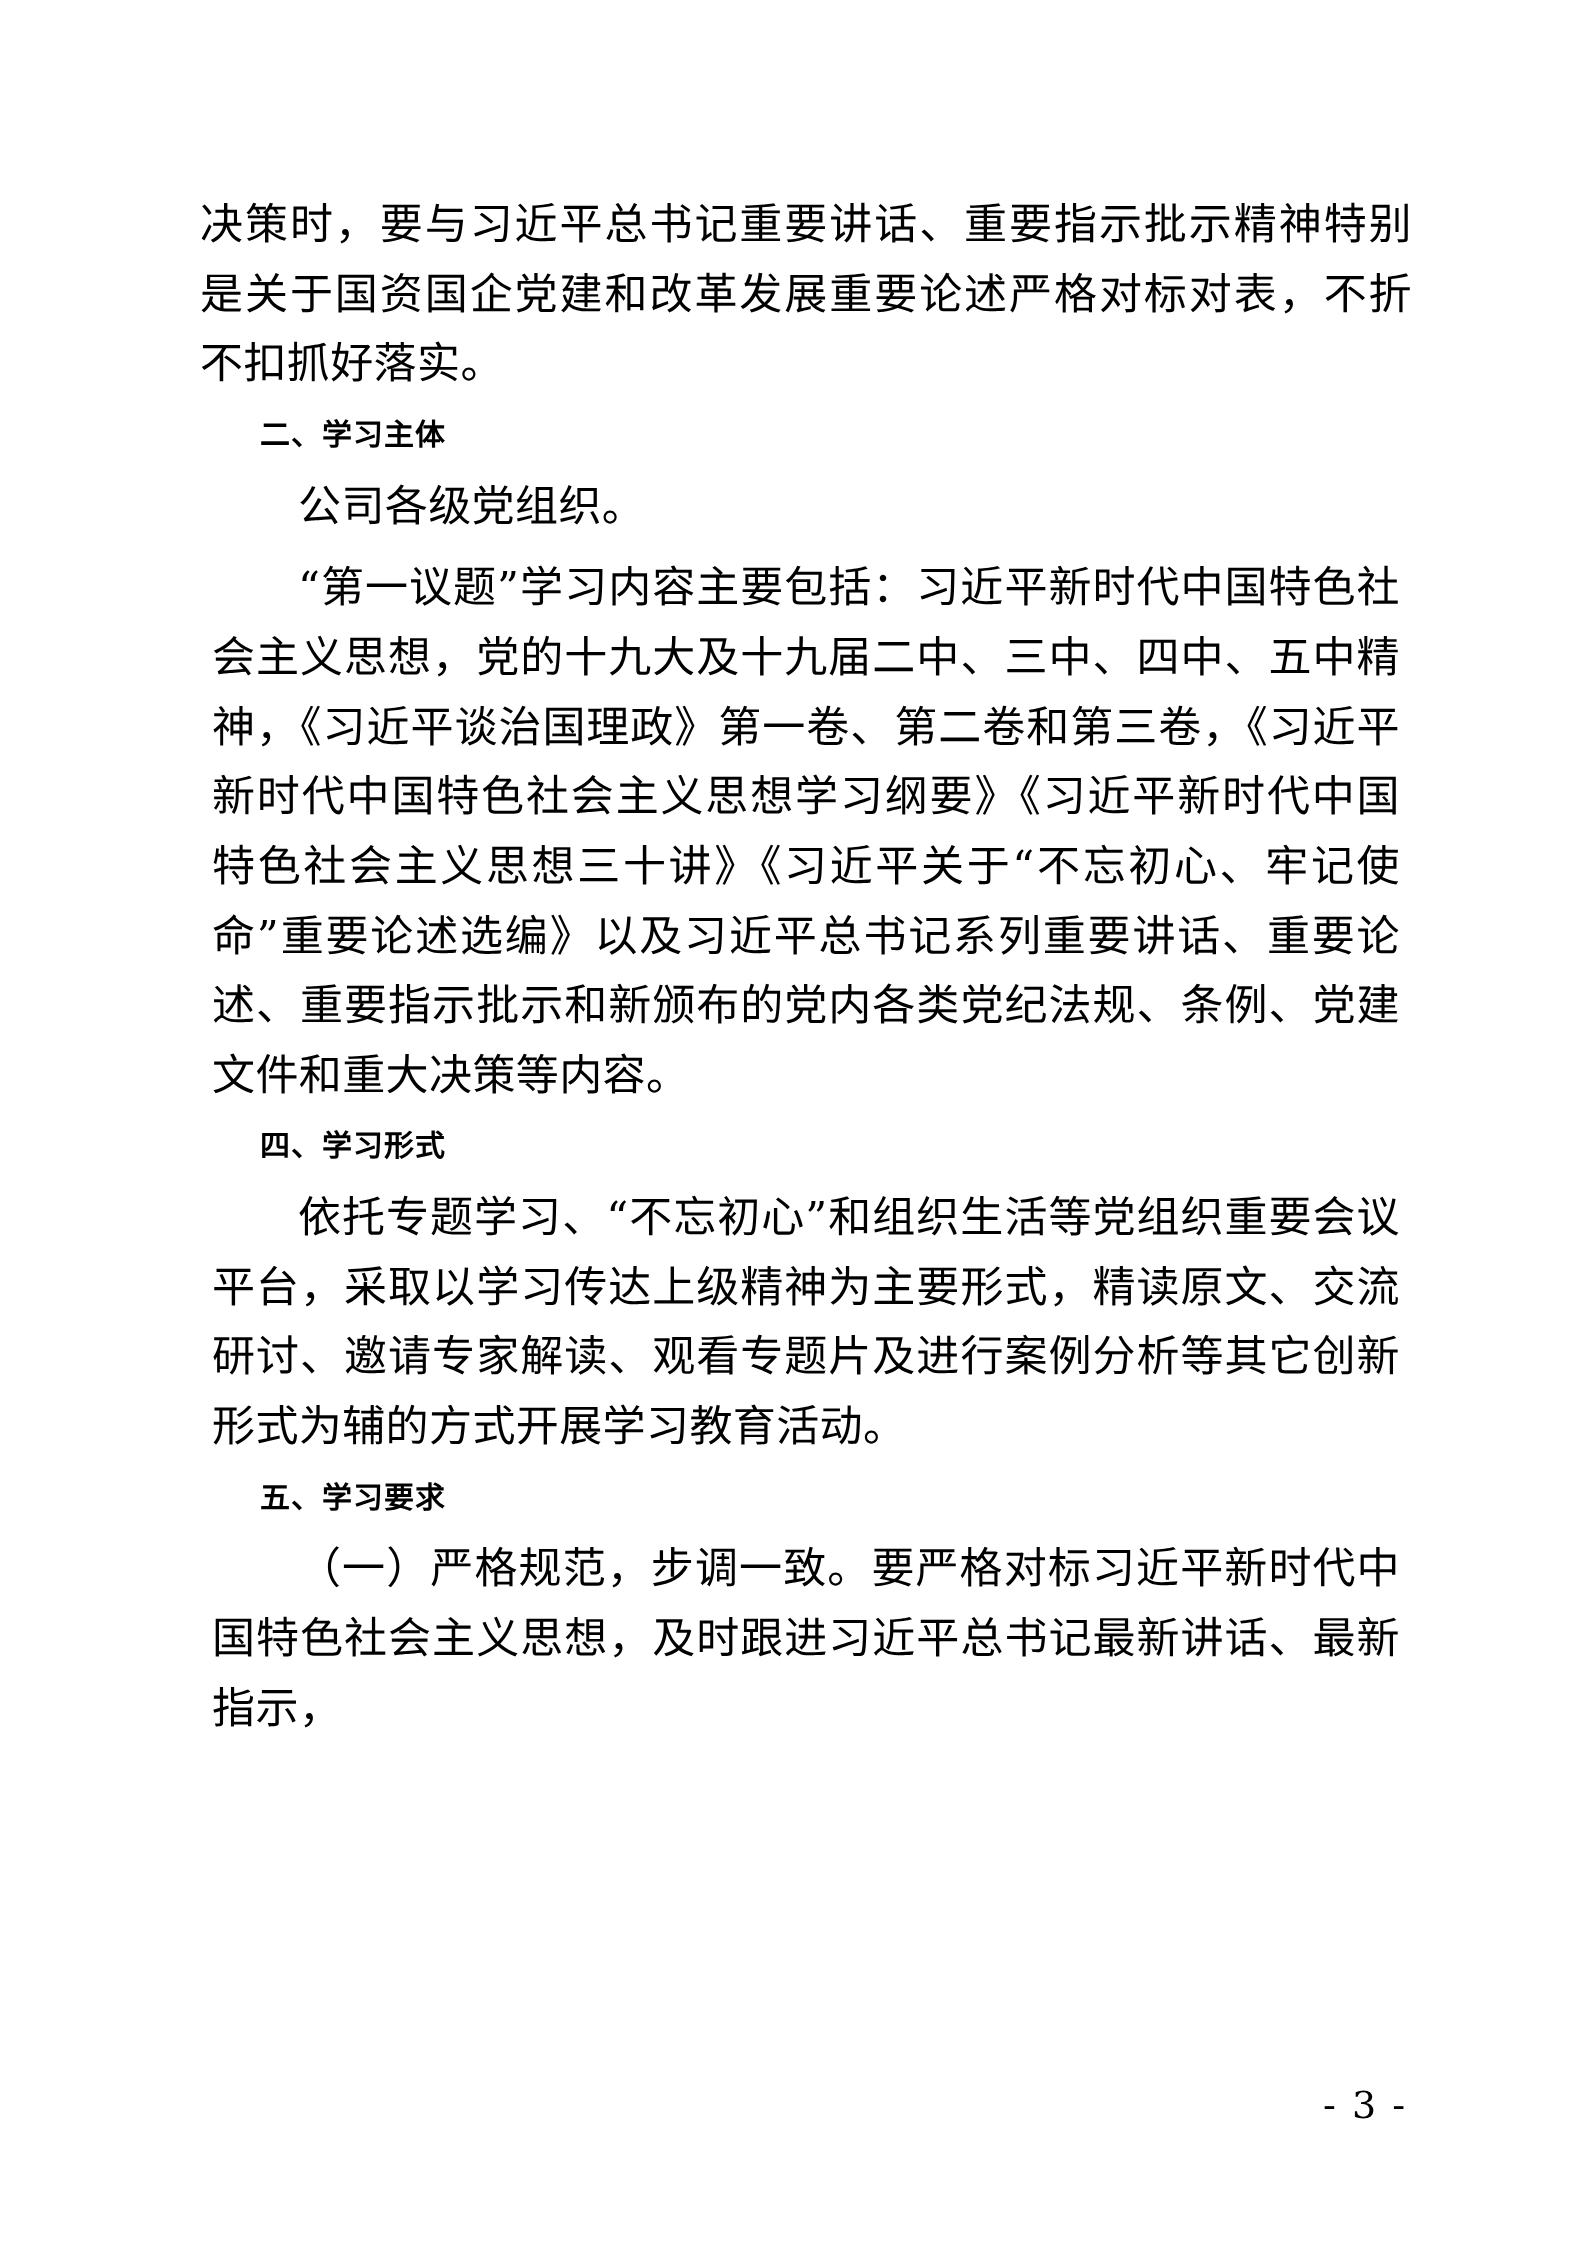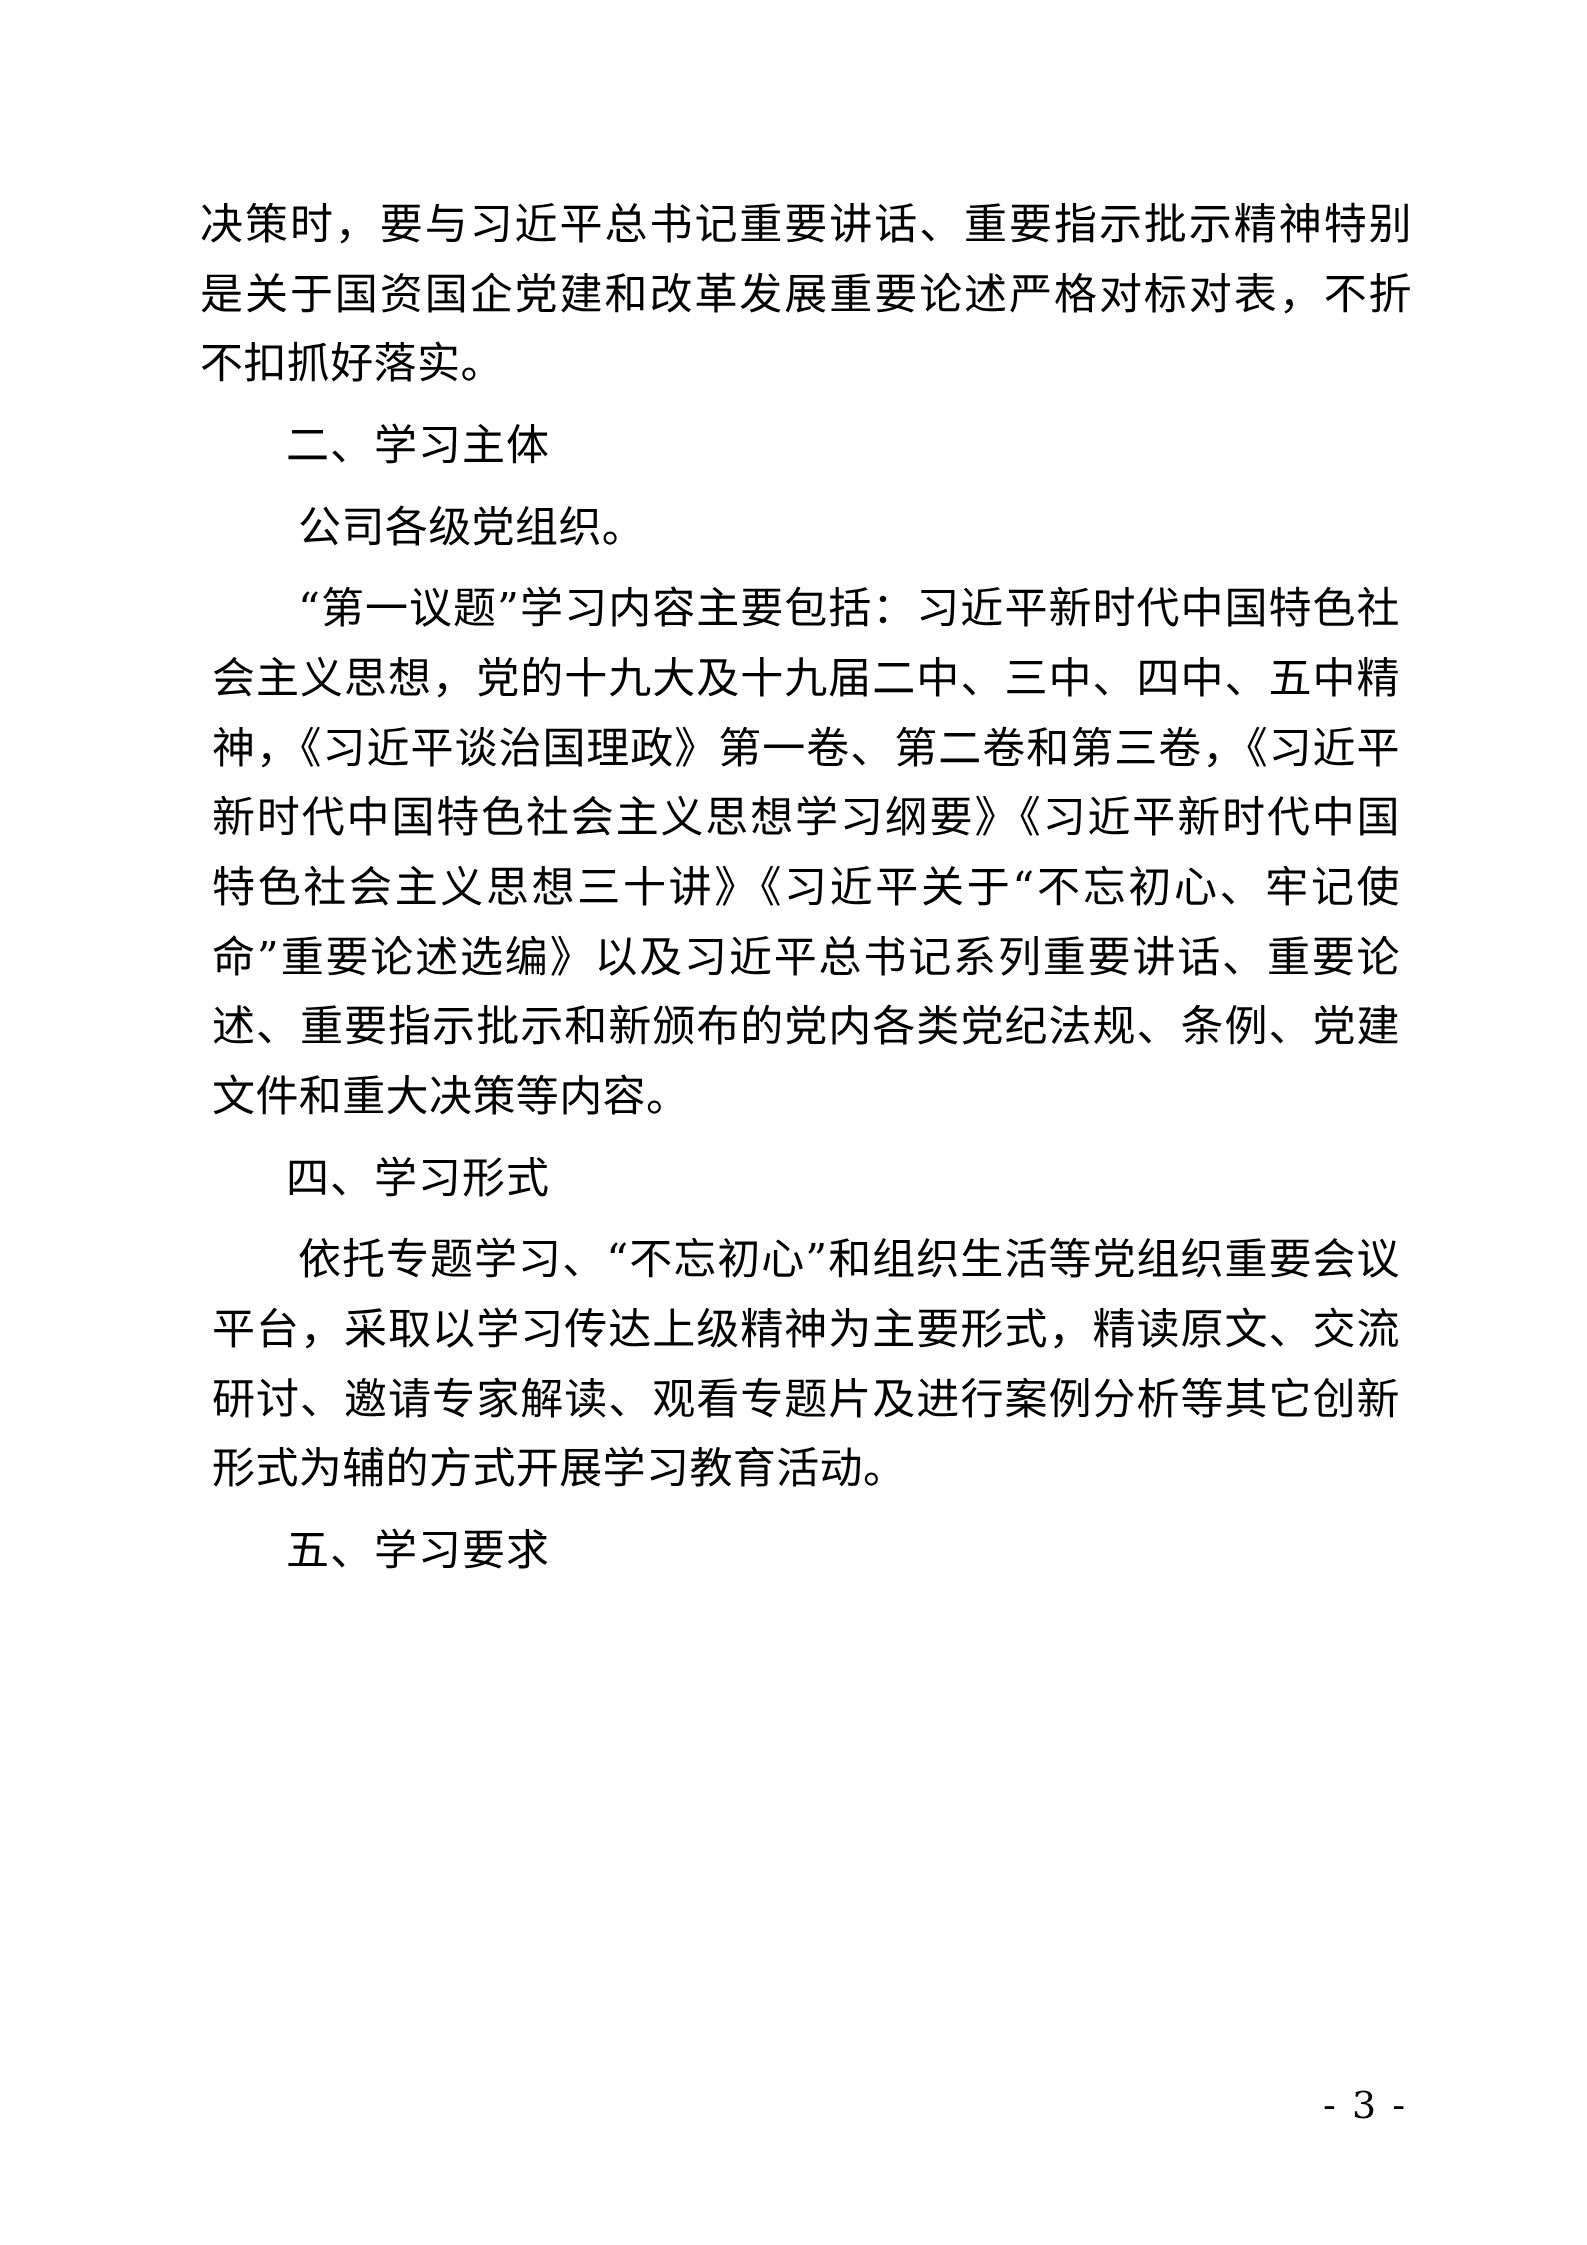--- a/index.html
+++ b/index.html
@@ -35,22 +35,22 @@
     margin: 0 0 2px 0;
     text-indent: 0;
   }
   .para-indent {
     margin: 12px;
     text-indent: 2em;
   }
   .heading {
     margin: 12px 0 4px 0;
     text-indent: 2em;
-    font-weight: normal;
-    font-size: 43px;
+    font-weight: bold;
+    font-size: 30px;
     line-height: 1.62;
     letter-spacing: 1px;
   }
   .page-number {
     position: absolute;
     right: 180px;
     bottom: 118px;
     font-size: 38px;
     font-family: "DejaVu Serif", "Liberation Serif", serif;
     letter-spacing: 2px;
@@ -72,18 +72,19 @@
 
 
     <p class="para-indent">“第一议题”学习内容主要包括：习近平新时代中国特色社会主义思想，党的十九大及十九届二中、三中、四中、五中精神，《习近平谈治国理政》第一卷、第二卷和第三卷，《习近平新时代中国特色社会主义思想学习纲要》《习近平新时代中国特色社会主义思想三十讲》《习近平关于“不忘初心、牢记使命”重要论述选编》以及习近平总书记系列重要讲话、重要论述、重要指示批示和新颁布的党内各类党纪法规、条例、党建文件和重大决策等内容。</p>
 
     <h2 class="heading">四、学习形式</h2>
 
     <p class="para-indent">依托专题学习、“不忘初心”和组织生活等党组织重要会议平台，采取以学习传达上级精神为主要形式，精读原文、交流研讨、邀请专家解读、观看专题片及进行案例分析等其它创新形式为辅的方式开展学习教育活动。</p>
 
     <h2 class="heading">五、学习要求</h2>
 
+    <p class="para-indent">（一）严格规范，步调一致。要严格对标习近平新时代中国特色社会主义思想，及时跟进习近平总书记最新讲话、最新指示，</p>
 
   </div>
 
   <div class="page-number">- 3 -</div>
 
 </div>
 
 </body></html>

